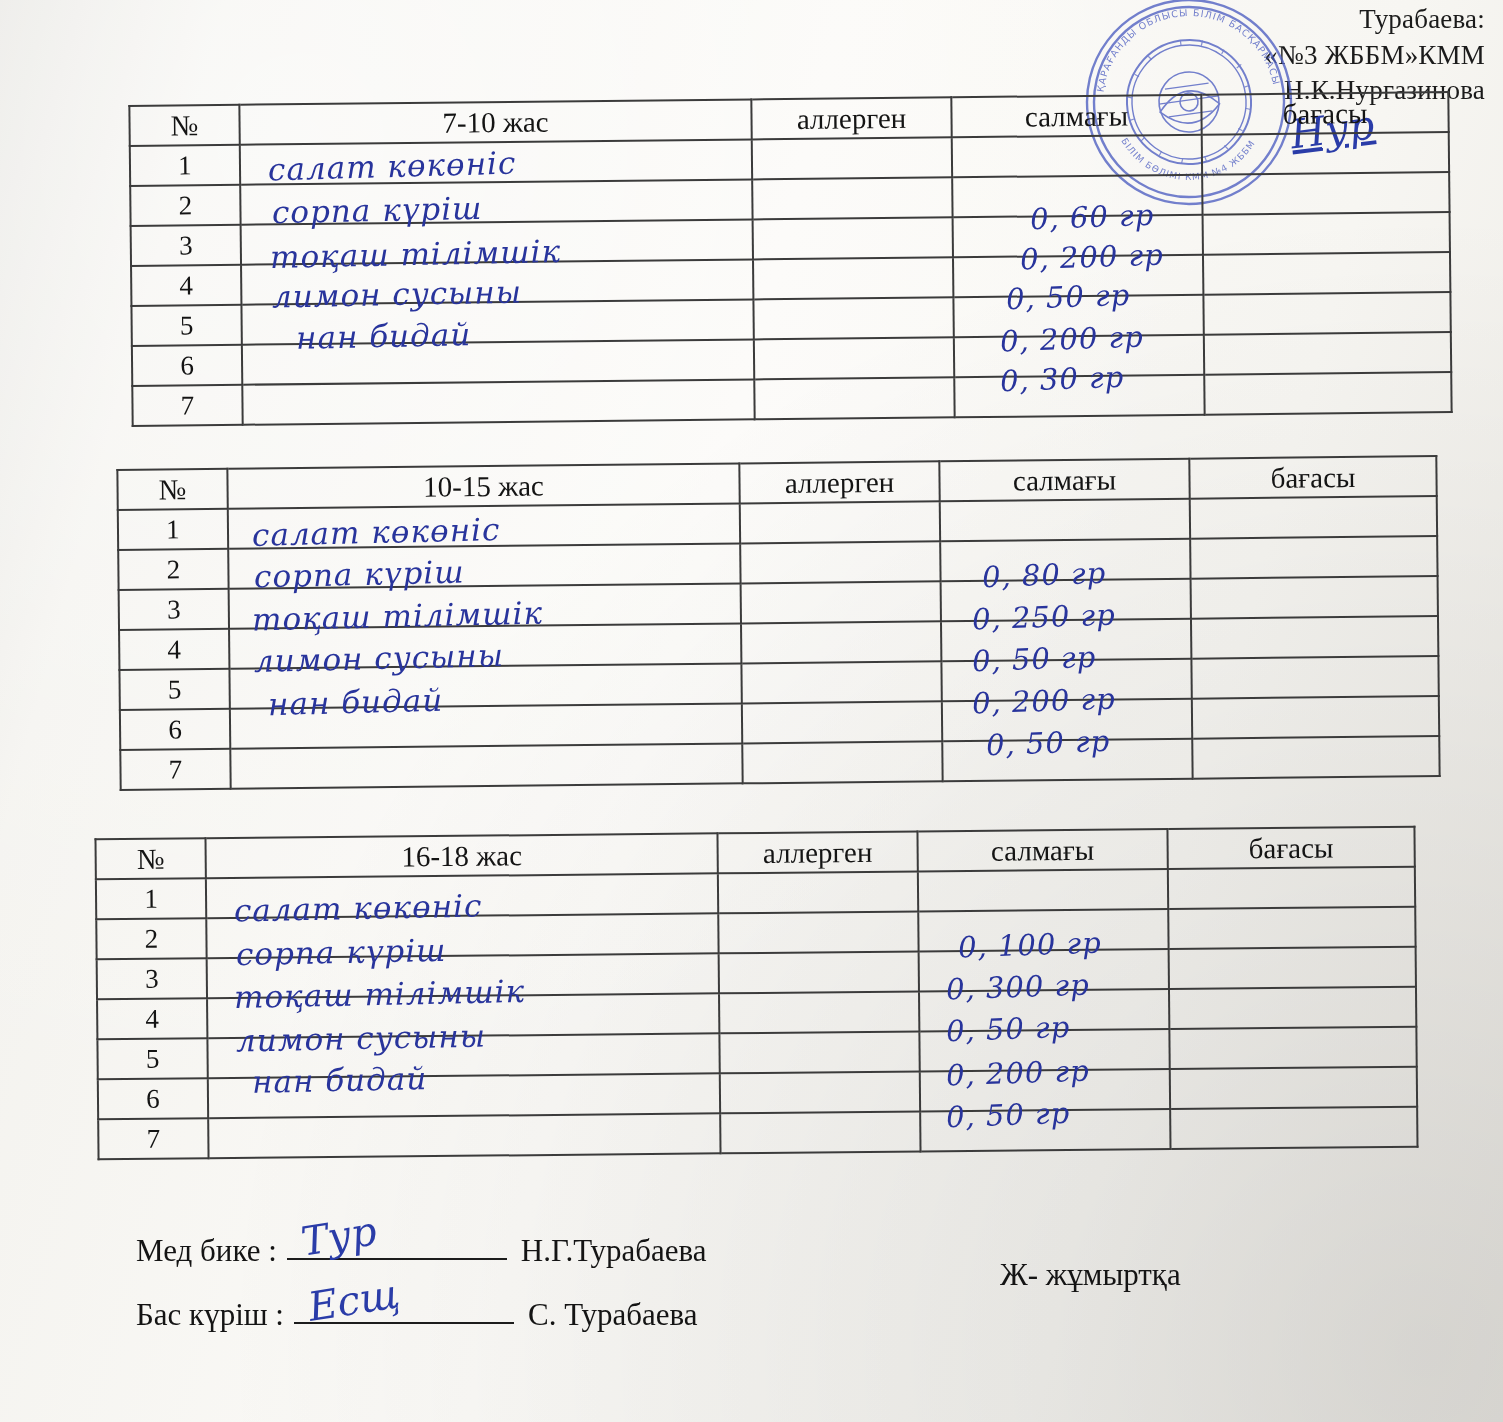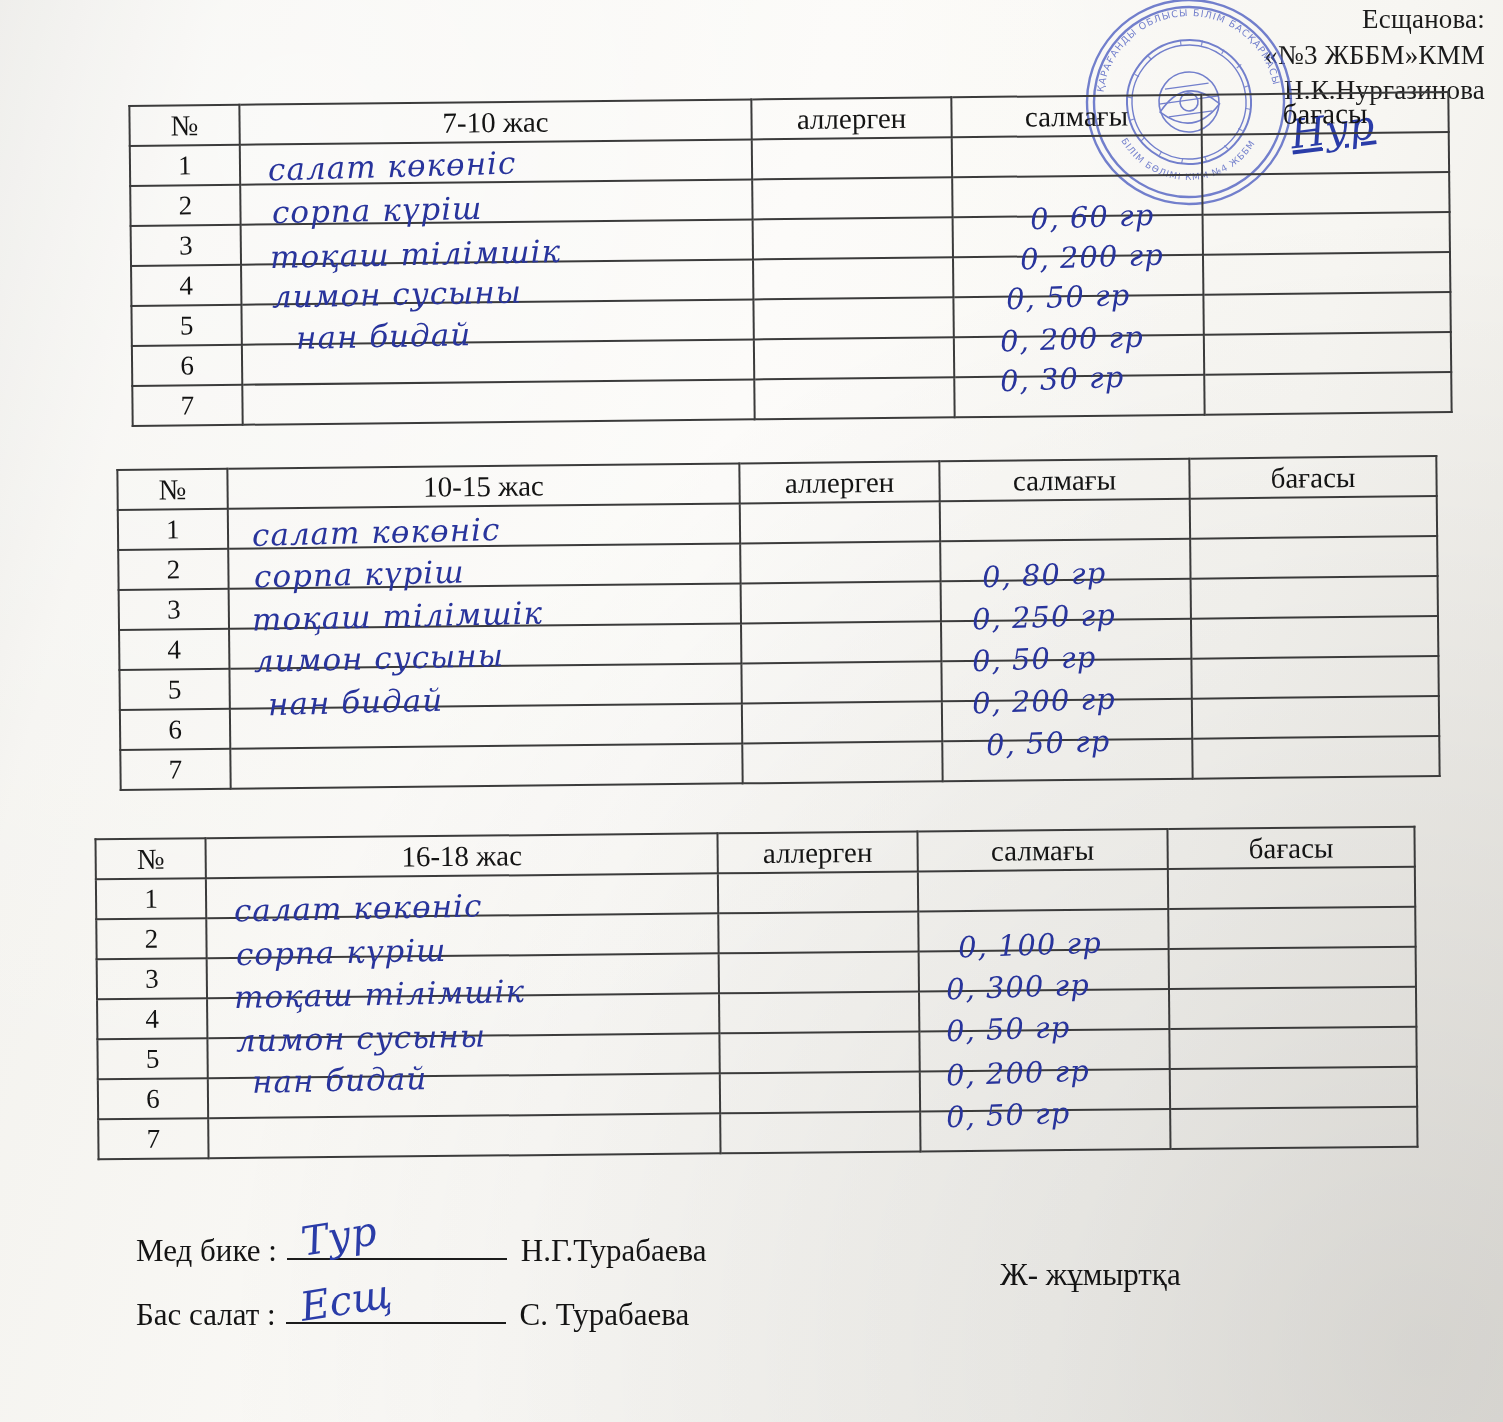--- a/index.html
+++ b/index.html
@@ -152,21 +152,21 @@
     line-height: 1.75;
   }
   #legend div { white-space: nowrap; }
 </style>
 </head>
 <body>
 
 <div id="sheet">
 
   <div id="approval">
-    <span class="ln">Есщанова:</span>
+    <span class="ln">Турабаева:</span>
     <span class="ln">«№3 ЖББМ»КММ</span>
     <span class="ln">Н.К.Нургазинова</span>
     <span id="approval-sign">Нур</span>
   </div>
 
   <svg id="stamp" viewBox="0 0 268 228">
     <g transform="translate(134,108) rotate(-8)" fill="none" stroke="#4a5bc0" stroke-width="2.4" opacity="0.9">
       <circle r="102"></circle>
       <circle r="95"></circle>
       <circle r="62" stroke-width="2"></circle>
@@ -429,21 +429,21 @@
 
   <div id="footer">
     <div class="sig-row">
       <span class="sig-label">Мед бике :</span>
       <span class="sig-line">
         <span class="sig-scribble">Тур</span>
       </span>
       <span class="sig-name">Н.Г.Турабаева</span>
     </div>
     <div class="sig-row">
-      <span class="sig-label">Бас салат :</span>
+      <span class="sig-label">Бас күріш :</span>
       <span class="sig-line">
         <span class="sig-scribble">Есщ</span>
       </span>
       <span class="sig-name">С. Турабаева</span>
     </div>
   </div>
 
   <div id="legend">
     <div>Ж- жұмыртқа</div>
   </div>

